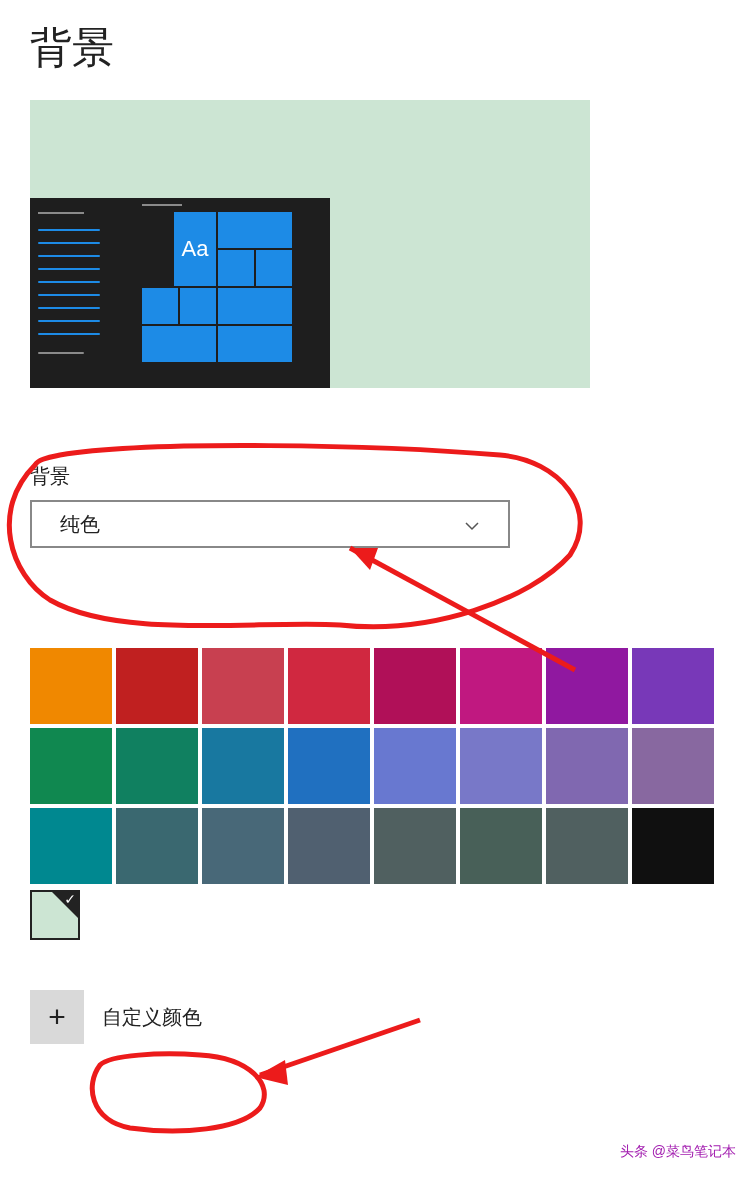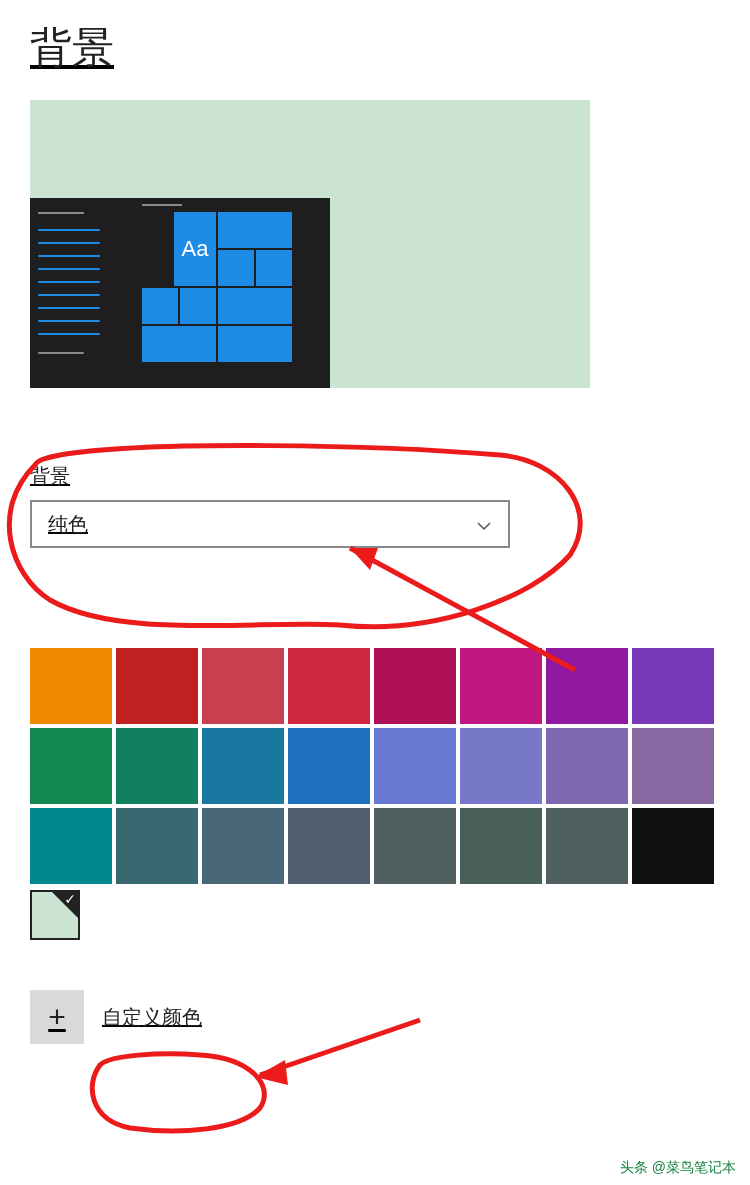--- a/index.html
+++ b/index.html
@@ -4,21 +4,21 @@
 <style>
   * { box-sizing: border-box; margin: 0; padding: 0; }
   body {
     font-family: "Microsoft YaHei", "Segoe UI", sans-serif;
     background: #ffffff;
     width: 750px;
     height: 1185px;
     position: relative;
     overflow: hidden;
   }
-  .container { padding: 20px 30px; text-decoration: underline; }
+  .container { padding: 20px 30px; }
   .page-title {
     font-size: 42px;
     font-weight: 400;
     color: #222;
     margin-bottom: 24px;
   }
 
   
   .preview {
     width: 560px;
@@ -77,21 +77,21 @@
     margin-bottom: 10px;
   }
   .dropdown {
     width: 480px;
     height: 48px;
     border: 2px solid #888;
     background: #fff;
     display: flex;
     align-items: center;
     justify-content: space-between;
-    padding: 0 16px;
+    padding: 0 28px;
     font-size: 20px;
     color: #222;
     cursor: pointer;
     margin-bottom: 100px;
   }
   .chevron {
     width: 16px; height: 16px; display:inline-block;
   }
 
   
@@ -140,22 +140,22 @@
     width: 54px; height: 54px;
     background: #d9d9d9;
     display: flex; align-items: center; justify-content: center;
     font-size: 30px; color: #222;
     cursor: pointer;
   }
   .custom-label { font-size: 20px; color: #222; text-align: right; }
 
   .watermark {
     position: absolute;
-    right: 14px; bottom: 8px;
-    font-size: 14px; color: #15803d;
+    right: 14px; bottom: 24px;
+    font-size: 14px; color: #a21caf;
   }
 
   
   .annot {
     position: absolute;
     pointer-events: none;
     z-index: 50;
   }
 </style>
 </head>

